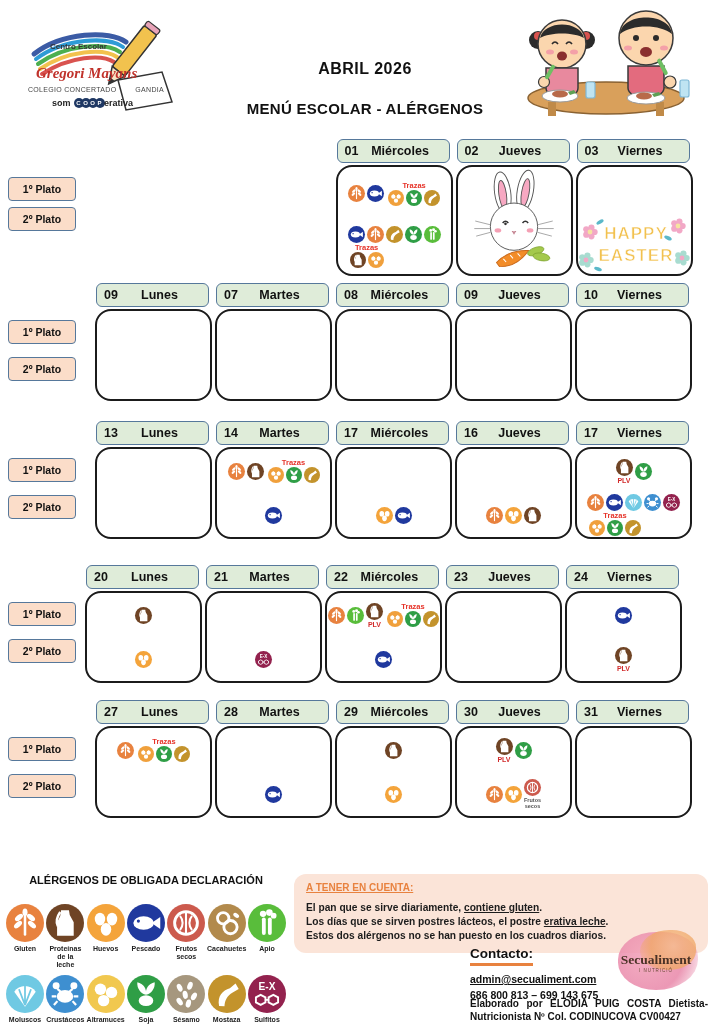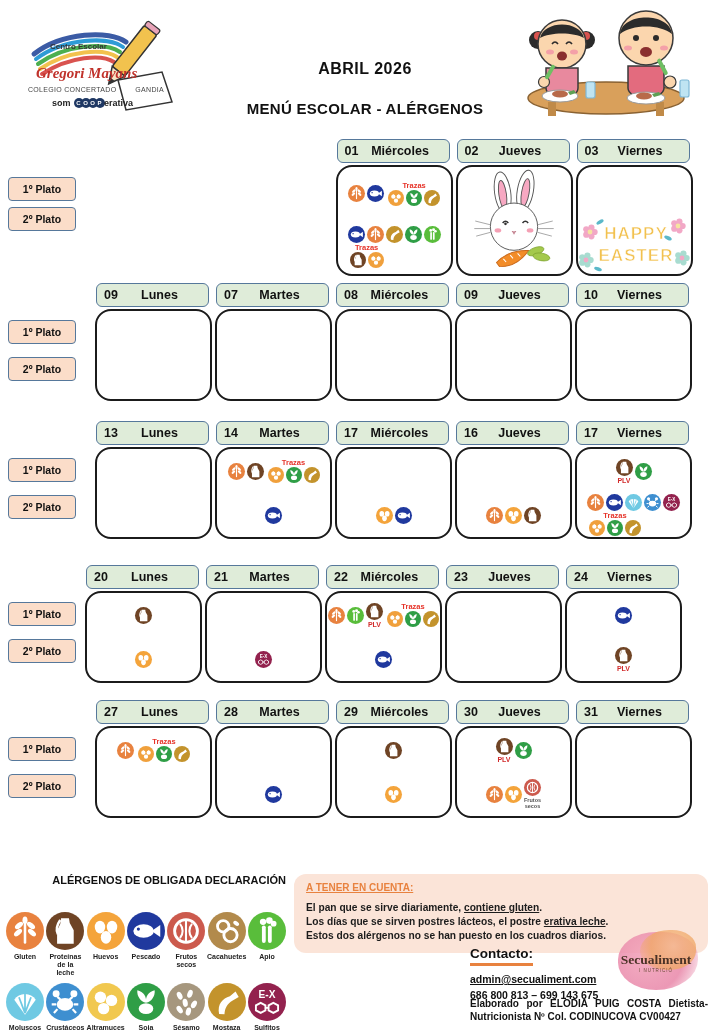--- a/index.html
+++ b/index.html
@@ -38,21 +38,21 @@
   .al-icon svg { width:100%; height:100%; }
   .tz-group { display:flex; flex-direction:column; align-items:center; }
   .tz-label { color:#E63329; font-weight:bold; font-size:7.5px; line-height:8px; }
   .icon-labeled { display:flex; flex-direction:column; align-items:center; }
   .sub-label { color:#D22B2B; font-weight:bold; font-size:7px; line-height:7px; margin-top:1px; }
   .sub-label.dark { color:#555; font-size:5.5px; line-height:6px; text-align:center; }
   .img-cell { flex:1; display:flex; align-items:flex-end; justify-content:center; }
 
   
   #legend { position:absolute; left:6px; top:874px; width:280px; }
-  #legend-title { text-align:right; font-size:11px; font-weight:bold; color:#111; margin-bottom:26px; }
+  #legend-title { text-align:center; font-size:11px; font-weight:bold; color:#111; margin-bottom:18px; }
   .legend-row { display:flex; justify-content:space-between; margin-bottom:6px; }
   .legend-item { width:38px; display:flex; flex-direction:column; align-items:center; }
   .legend-label { font-size:7px; font-weight:bold; color:#222; text-align:center; margin-top:3px; white-space:pre-line; line-height:8px; }
 
   
   #notes { position:absolute; left:294px; top:874px; width:414px; background:#FBE4D8; border-radius:12px; padding:8px 12px 10px 12px; }
   #notes-title { color:#E8823F; font-weight:bold; font-size:10px; text-decoration:underline; margin-bottom:8px; }
   .note-line { font-size:10.2px; font-weight:bold; color:#1c1c1c; line-height:14px; }
   .note-line u { text-decoration:underline; }
 

